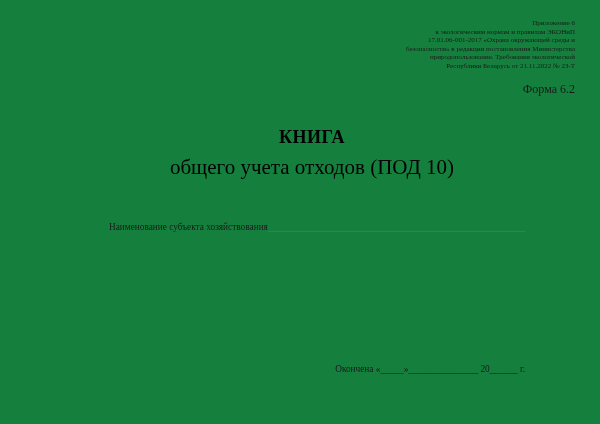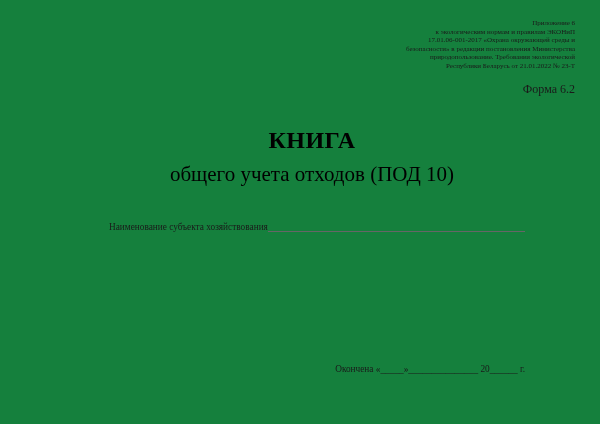--- a/index.html
+++ b/index.html
@@ -29,21 +29,21 @@
     color: #1a1a1a;
   }
   .title-block {
     position: absolute;
     top: 127px;
     left: 24px;
     width: 576px;
     text-align: center;
   }
   .title {
-    font-size: 24px;
+    font-size: 18px;
     font-weight: bold;
     line-height: 1.15;
     letter-spacing: 0.5px;
   }
   .subtitle {
     font-size: 21px;
     font-weight: normal;
     margin-top: 7px;
   }
   .entity-line {
@@ -79,21 +79,21 @@
 <body>
 
 <div class="page">
 
   <div class="annotation">
     <div>Приложение 6</div>
     <div>к экологическим нормам и правилам ЭКОНиП</div>
     <div>17.01.06-001-2017 «Охрана окружающей среды и</div>
     <div>безопасности» в редакции постановления Министерства</div>
     <div>природопользование. Требования экологической</div>
-    <div>Республики Беларусь от 21.01.2022 № 23-Т</div>
+    <div>Республики Беларусь от 21.11.2022 № 23-Т</div>
   </div>
 
   <div class="forma">Форма 6.2</div>
 
   <div class="title-block">
     <div class="title">КНИГА</div>
     <div class="subtitle">общего учета отходов (ПОД 10)</div>
   </div>
 
   <div class="entity-line">

